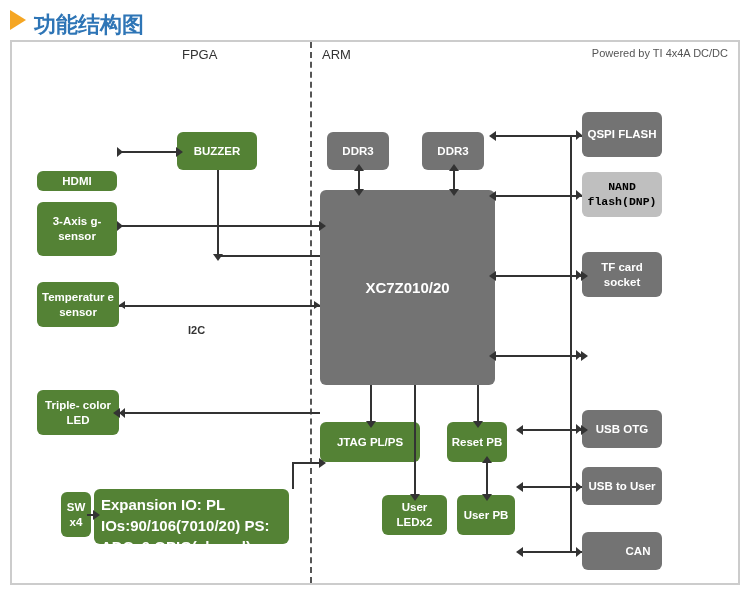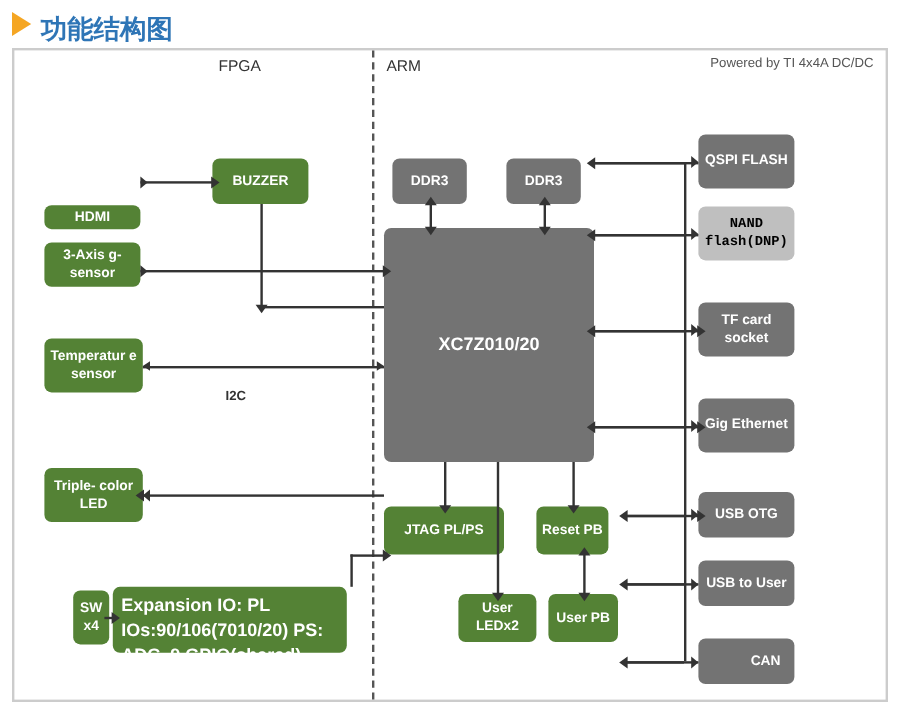--- a/index.html
+++ b/index.html
@@ -204,33 +204,31 @@
     <div class="box blue" style="left:315px; top:90px; width:62px; height:38px;">DDR3</div>
 
     <div class="box blue" style="left:410px; top:90px; width:62px; height:38px;">DDR3</div>
 
     <div class="box blue" style="left:570px; top:70px; width:80px; height:45px;">QSPI
 FLASH</div>
 
     <div class="box gray" style="left:570px; top:130px; width:80px; height:45px;font-family:Liberation Mono, monospace;">NAND
 flash(DNP)</div>
 
-    <div class="box green" style="left:25px; top:160px; width:80px; height:37px;">3-Axis
+    <div class="box green" style="left:25px; top:160px; width:80px; height:54px;">3-Axis
 g-sensor</div>
 
     <div class="box blue" style="left:308px; top:148px; width:175px; height:195px; font-size:15px;">XC7Z010/20</div>
 
     <div class="box blue" style="left:570px; top:210px; width:80px; height:45px;">TF card
 socket</div>
 
     <div class="box green" style="left:25px; top:240px; width:82px; height:45px;">Temperatur
 e sensor</div>
 
-    <div class="box blue" style="left:570px; top:290px; width:80px; height:45px;">Gig
-Ethernet</div>
 
     <div class="box green" style="left:25px; top:348px; width:82px; height:45px;">Triple-
 color LED</div>
 
     <div class="box green" style="left:308px; top:380px; width:100px; height:40px;">JTAG PL/PS</div>
 
     <div class="box green" style="left:435px; top:380px; width:60px; height:40px;">Reset
 PB</div>
 
     <div class="box blue" style="left:570px; top:368px; width:80px; height:38px;">USB OTG</div>

